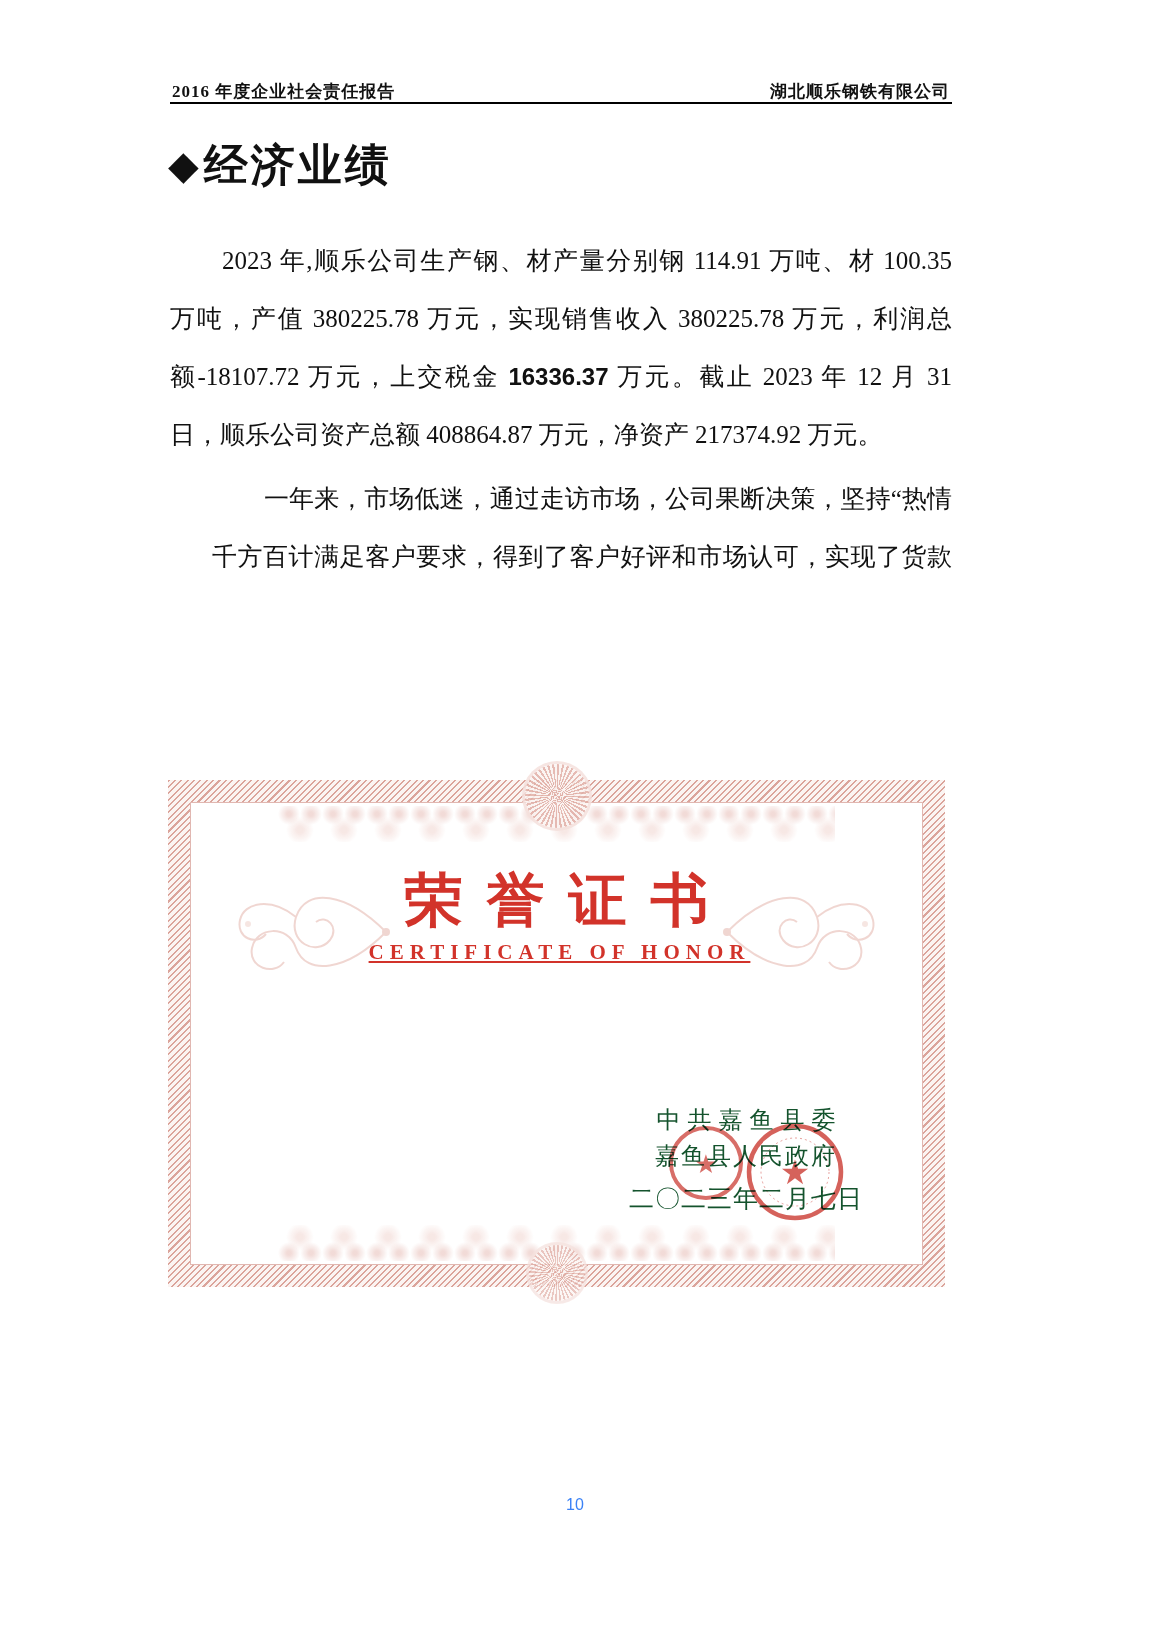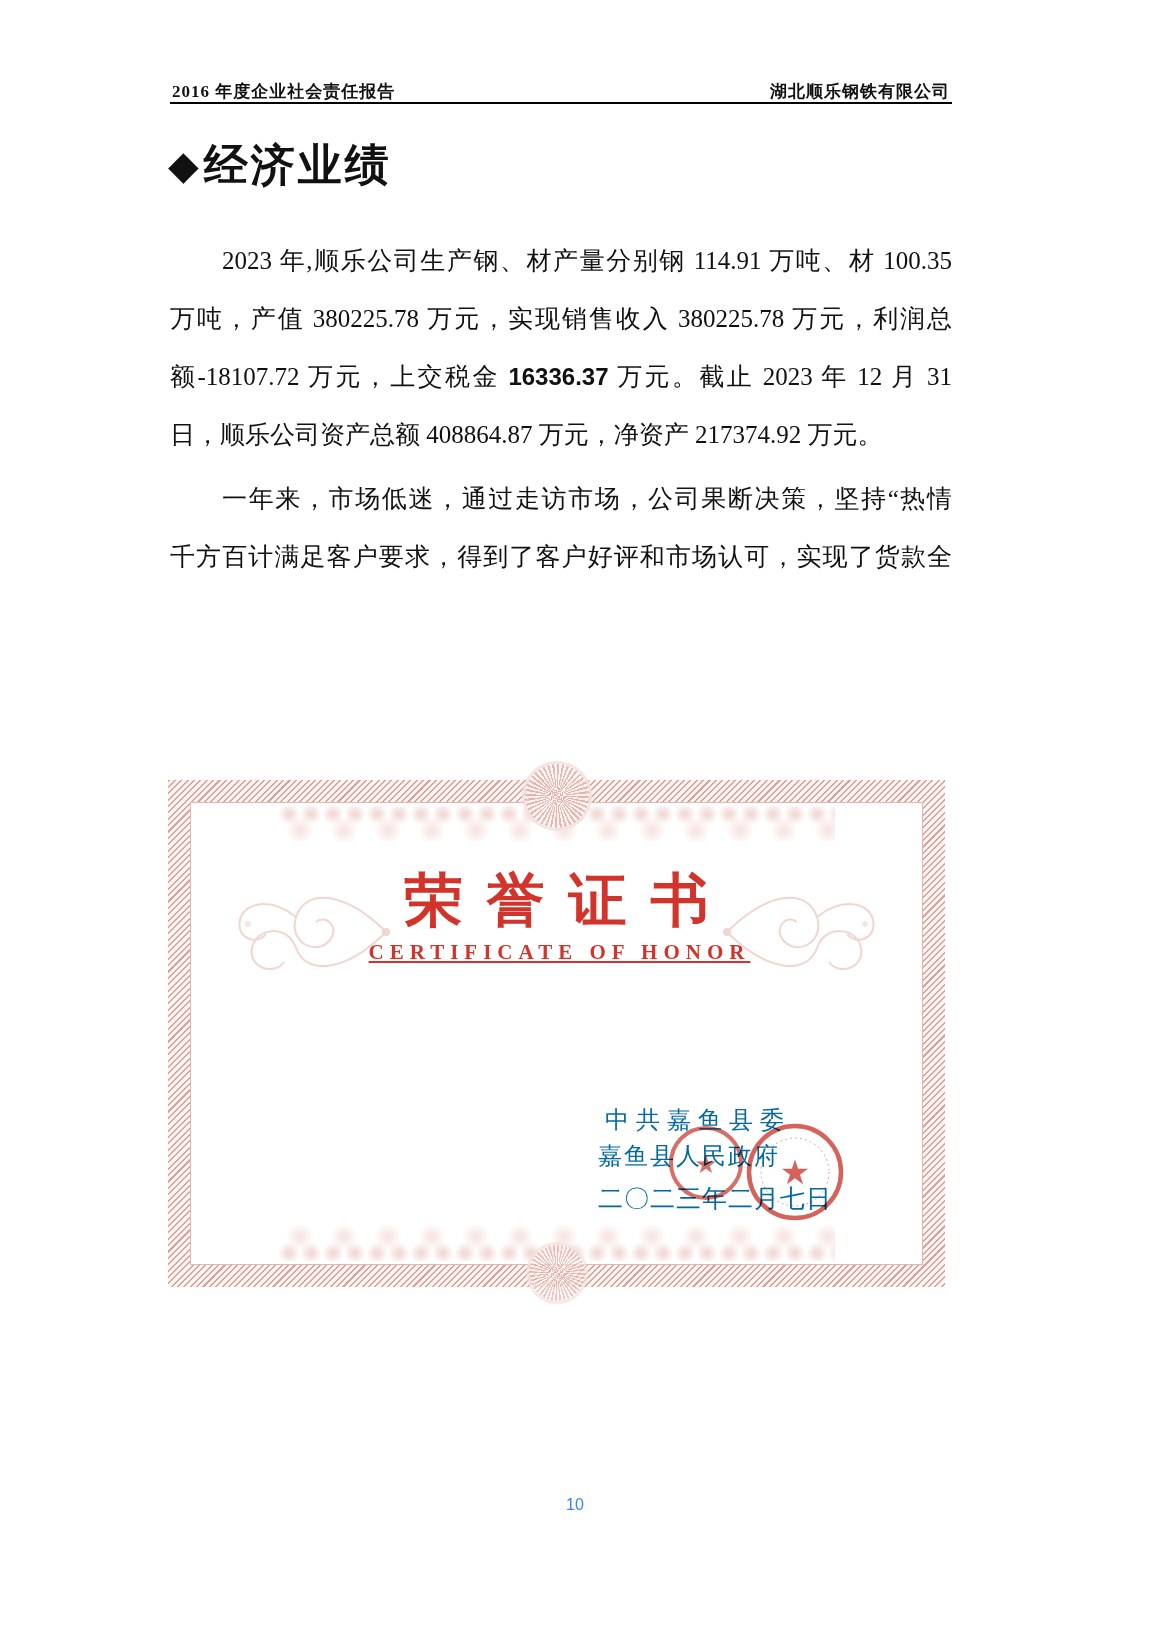--- a/index.html
+++ b/index.html
@@ -10,21 +10,21 @@
   }
   
   .hdr-left{position:absolute;left:172px;top:80px;font-size:17px;font-weight:bold;letter-spacing:1px;}
   .hdr-right{position:absolute;right:200px;top:80px;font-size:17px;font-weight:bold;letter-spacing:1px;}
   .hdr-rule{position:absolute;left:170px;top:102px;width:782px;height:2px;background:#000;}
   
   .sec-title{position:absolute;left:168px;top:136px;font-size:44px;font-weight:bold;letter-spacing:3px;white-space:nowrap;}
   .diamond{font-size:40px;vertical-align:1px;margin-right:2px;}
   
   .bodytext{position:absolute;left:170px;top:232px;width:782px;font-size:25px;line-height:58px;}
-  .para2{margin-top:6px;}
+  .para2{margin-top:6px;margin-left:42px;}
   .tline{height:58px;text-align:justify;text-align-last:justify;overflow:hidden;}
   .tline.nojust{text-align-last:left;}
   .tline.indent{text-indent:52px;}
   .num-bold{font-weight:bold;font-family:"Liberation Sans","DejaVu Sans",sans-serif;font-size:24px;}
   
   .cert{position:absolute;left:168px;top:780px;width:777px;height:507px;background:#fff;}
   .cert-border{position:absolute;inset:0;border:22px solid transparent;
     border-image:repeating-linear-gradient(135deg,var(--border-pink,#dba49b) 0 1.5px,#fbf4f2 1.5px 4.5px) 22;}
   .cert-borderline{position:absolute;inset:22px;border:1px solid rgba(201,123,113,.55);}
   .rosette{position:absolute;left:50%;transform:translateX(-50%);width:64px;height:64px;border-radius:50%;
@@ -43,22 +43,22 @@
   .flourish.left{left:58px;}
   .flourish.right{right:58px;transform:scaleX(-1);}
   .cert-title{position:absolute;left:0;top:82px;width:100%;text-align:center;
     font-size:58px;font-weight:bold;color:var(--cert-red,#d2332a);
     letter-spacing:24px;padding-left:24px;box-sizing:border-box;white-space:nowrap;}
   .cert-sub{position:absolute;left:0;top:160px;width:100%;text-align:center;
     font-size:21px;font-weight:bold;color:var(--cert-red,#d2332a);
     letter-spacing:6px;padding-left:6px;box-sizing:border-box;white-space:nowrap;text-decoration:underline;}
   .cert-award{position:absolute;left:0;top:238px;width:100%;text-align:center;
     font-size:50px;font-weight:bold;color:#131313;letter-spacing:2px;white-space:nowrap;}
-  .issuer{position:absolute;left:430px;top:322px;width:296px;
-    font-size:24px;color:#0369a1;line-height:36px;}
+  .issuer{position:absolute;left:430px;top:322px;width:296px;text-align:center;
+    font-size:24px;color:#14532d;line-height:36px;}
   .issuer .l1{letter-spacing:7px;padding-left:7px;}
   .issuer .l2{letter-spacing:2px;}
   .issuer .date{font-size:25px;letter-spacing:1px;margin-top:7px;white-space:nowrap;}
   .seals{position:absolute;inset:0;pointer-events:none;mix-blend-mode:multiply;}
   
   .page-num{position:absolute;left:0;top:1496px;width:100%;text-align:center;
     font-size:16px;font-family:"Liberation Sans","DejaVu Sans",sans-serif;color:#3b82f6;}
 </style>
 </head>
 <body>

